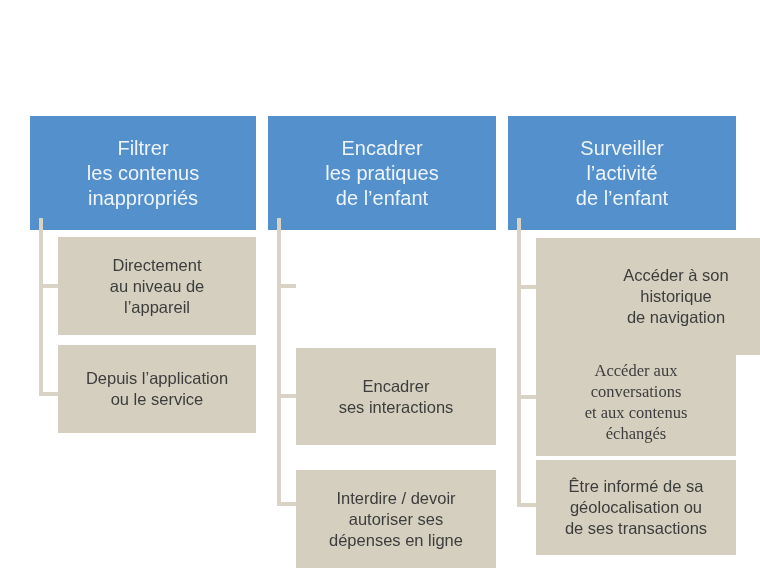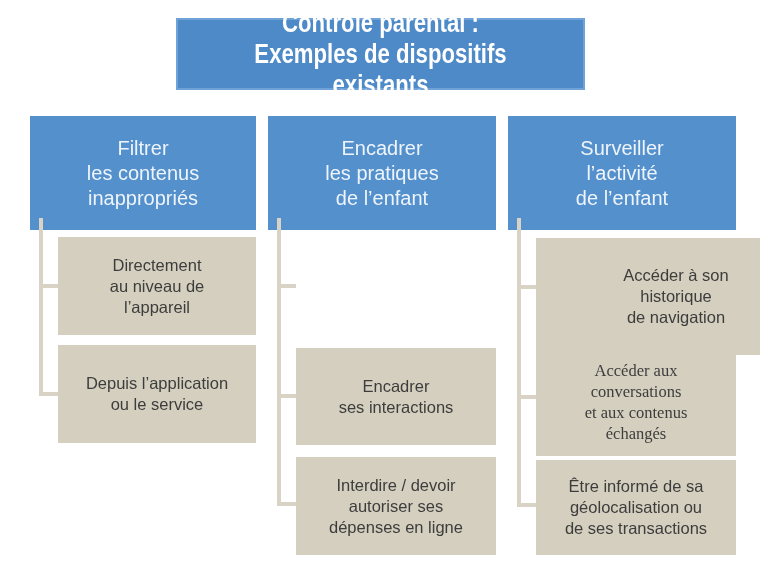--- a/index.html
+++ b/index.html
@@ -92,57 +92,53 @@
   .c2-item   { left: 296px; width: 200px; }
   
   .c3-header { left: 508px; width: 228px; }
   .c3-item   { left: 536px; width: 200px; }
 </style>
 </head>
 <body>
 
 <div class="canvas">
 
-  <div class="title-box">
-    <div class="title-text">Contrôle parental :
-Exemples de dispositifs existants</div>
-  </div>
 
   <div class="header-box c1-header">
     <div class="header-text">Filtrer
 les contenus
 inappropriés</div>
   </div>
   <div class="vline" style="left:39px; top:218px; height:178px;"></div>
   <div class="hstub" style="left:39px; top:284px; width:19px;"></div>
   <div class="hstub" style="left:39px; top:392px; width:19px;"></div>
   <div class="item-box c1-item" style="top:237px; height:98px;">
     <div class="item-text">Directement
 au niveau de
 l’appareil</div>
   </div>
-  <div class="item-box c1-item" style="top:345px; height:98px;justify-content:center;">
+  <div class="item-box c1-item" style="top:345px; height:88px;justify-content:center;">
     <div class="item-text">Depuis l’application
 ou le service</div>
   </div>
 
   <div class="header-box c2-header">
     <div class="header-text">Encadrer
 les pratiques
 de l’enfant</div>
   </div>
   <div class="vline" style="left:277px; top:218px; height:288px;"></div>
   <div class="hstub" style="left:277px; top:284px; width:19px;"></div>
   <div class="hstub" style="left:277px; top:394px; width:19px;"></div>
   <div class="hstub" style="left:277px; top:502px; width:19px;"></div>
   <div class="item-box c2-item" style="top:348px; height:97px;">
     <div class="item-text">Encadrer
 ses interactions</div>
   </div>
-  <div class="item-box c2-item" style="top:457px; height:98px;">
+  <div class="item-box c2-item" style="top:470px; height:98px;">
     <div class="item-text">Interdire / devoir
 autoriser ses
 dépenses en ligne</div>
   </div>
 
   <div class="header-box c3-header">
     <div class="header-text">Surveiller
 l’activité
 de l’enfant</div>
   </div>

